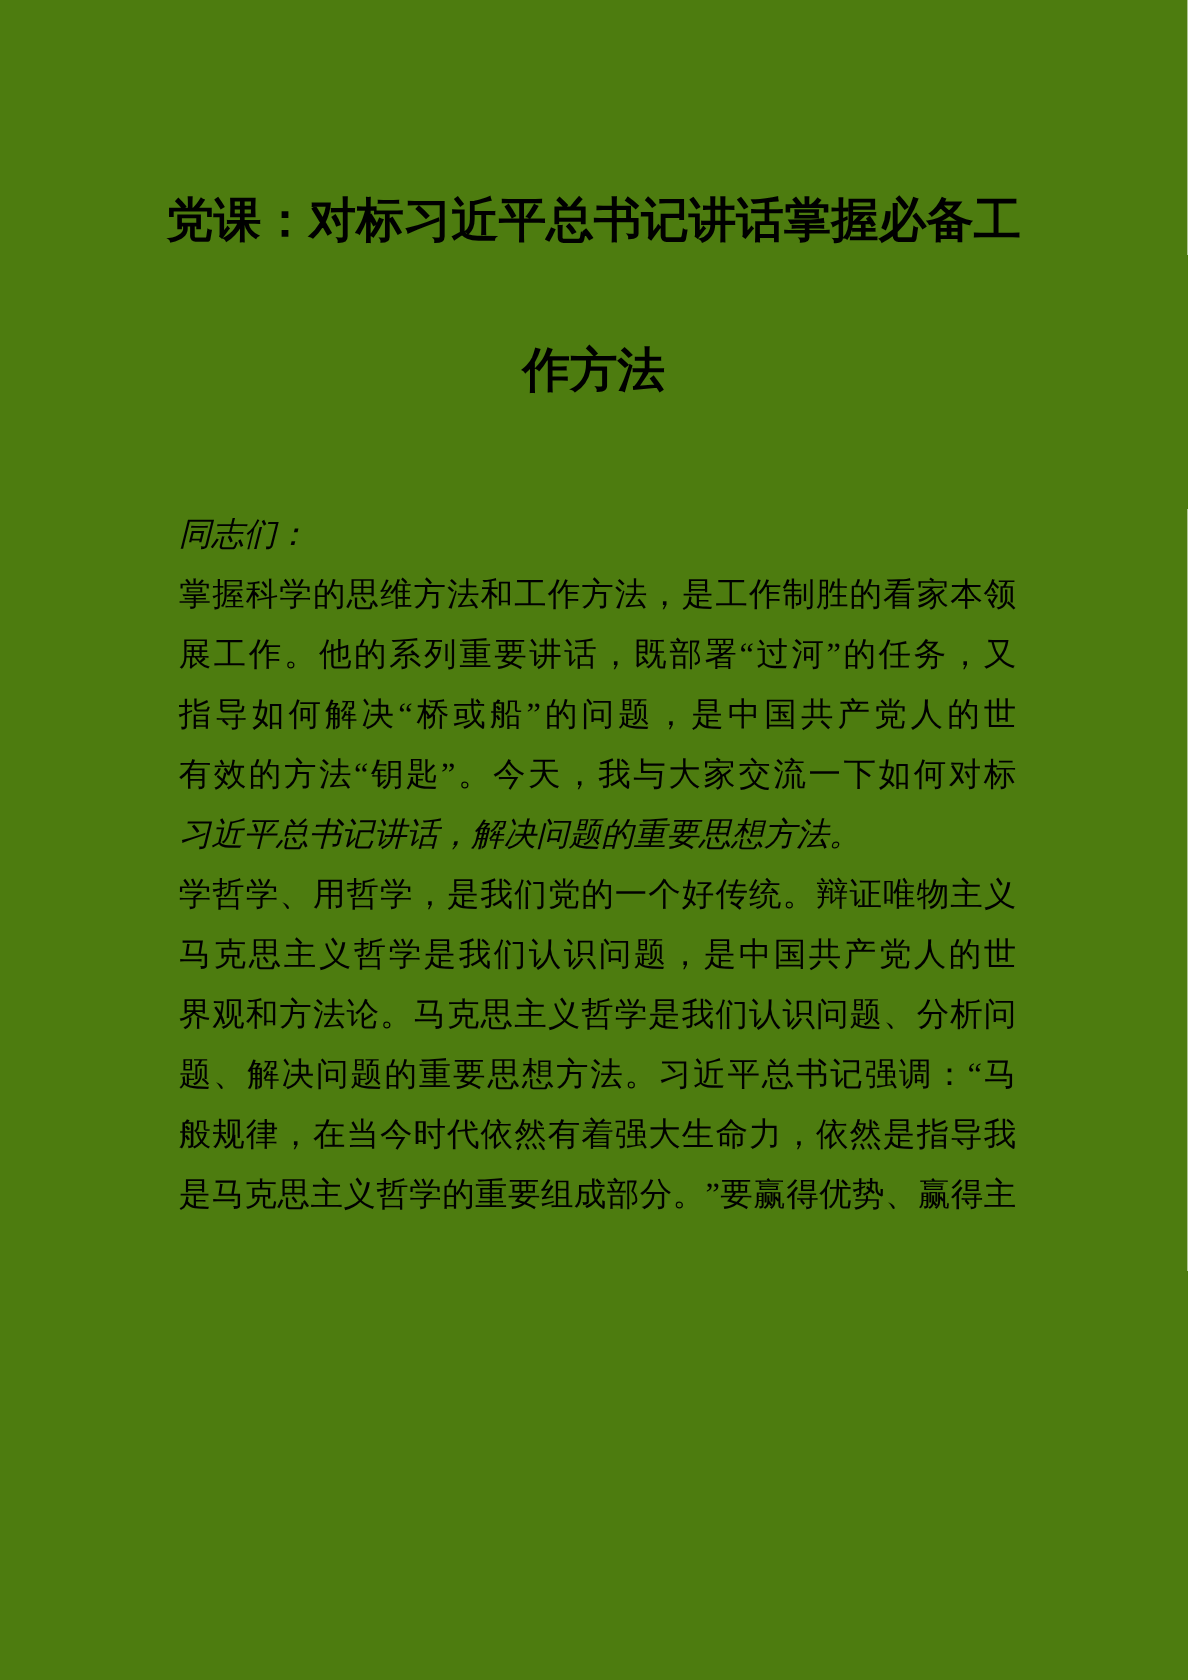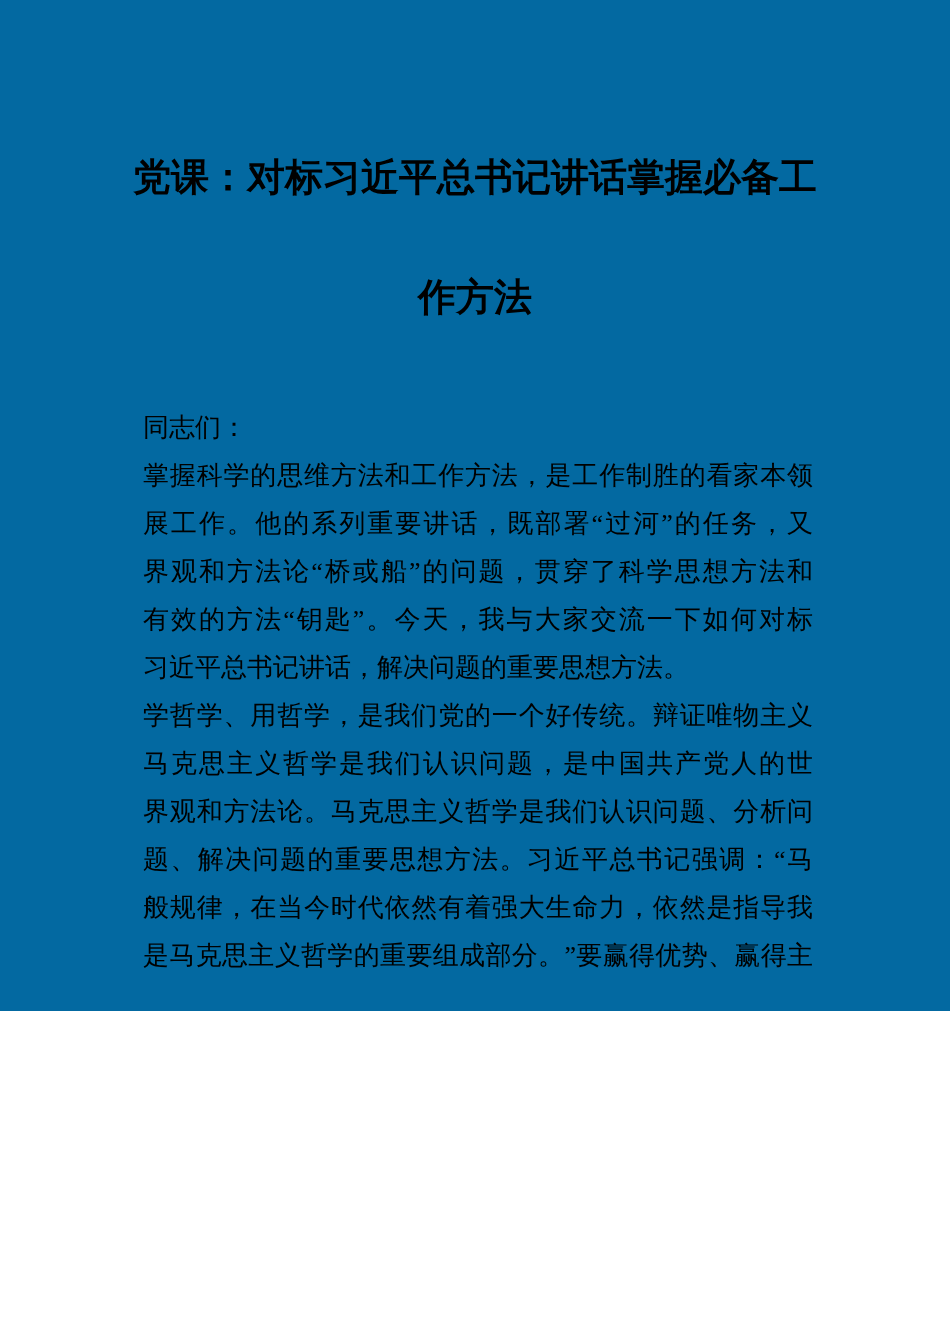--- a/index.html
+++ b/index.html
@@ -3,22 +3,22 @@
 <meta charset="utf-8">
 <style>
   html, body {
     margin: 0;
     padding: 0;
     background: #ffffff;
   }
   .page {
     position: relative;
     width: 950px;
-    height: 1011px;
-    background: #0369a1;
+    height: 1344px;
+    background: #4d7c0f;
     color: #000000;
     overflow: hidden;
     font-family: "Liberation Serif", "DejaVu Serif", serif;
   }
   .doc-title {
     margin: 117px 80px 0 80px;
     font-size: 38px;
     line-height: 120px;
     font-weight: bold;
     text-align: center;
@@ -39,37 +39,38 @@
   }
   .body-line.just {
     white-space: normal;
     text-align: justify;
     text-align-last: justify;
     text-justify: inter-character;
   }
   .body-line.left {
     text-align: left;
     text-align-last: left;
+    font-style: italic;
   }
 </style>
 </head>
 <body>
 
 <div class="page">
 
   <div class="doc-title">
     <div>党课：对标习近平总书记讲话掌握必备工</div>
     <div>作方法</div>
   </div>
 
   <div class="doc-body">
     <div class="body-line left">同志们：</div>
     <div class="body-line just">掌握科学的思维方法和工作方法，是工作制胜的看家本领</div>
     <div class="body-line just">展工作。他的系列重要讲话，既部署“过河”的任务，又</div>
-    <div class="body-line just">界观和方法论“桥或船”的问题，贯穿了科学思想方法和</div>
+    <div class="body-line just">指导如何解决“桥或船”的问题，是中国共产党人的世</div>
     <div class="body-line just">有效的方法“钥匙”。今天，我与大家交流一下如何对标</div>
     <div class="body-line left">习近平总书记讲话，解决问题的重要思想方法。</div>
     <div class="body-line just">学哲学、用哲学，是我们党的一个好传统。辩证唯物主义</div>
     <div class="body-line just">马克思主义哲学是我们认识问题，是中国共产党人的世</div>
     <div class="body-line just">界观和方法论。马克思主义哲学是我们认识问题、分析问</div>
     <div class="body-line just">题、解决问题的重要思想方法。习近平总书记强调：“马</div>
     <div class="body-line just">般规律，在当今时代依然有着强大生命力，依然是指导我</div>
     <div class="body-line just">是马克思主义哲学的重要组成部分。”要赢得优势、赢得主</div>
   </div>
 

